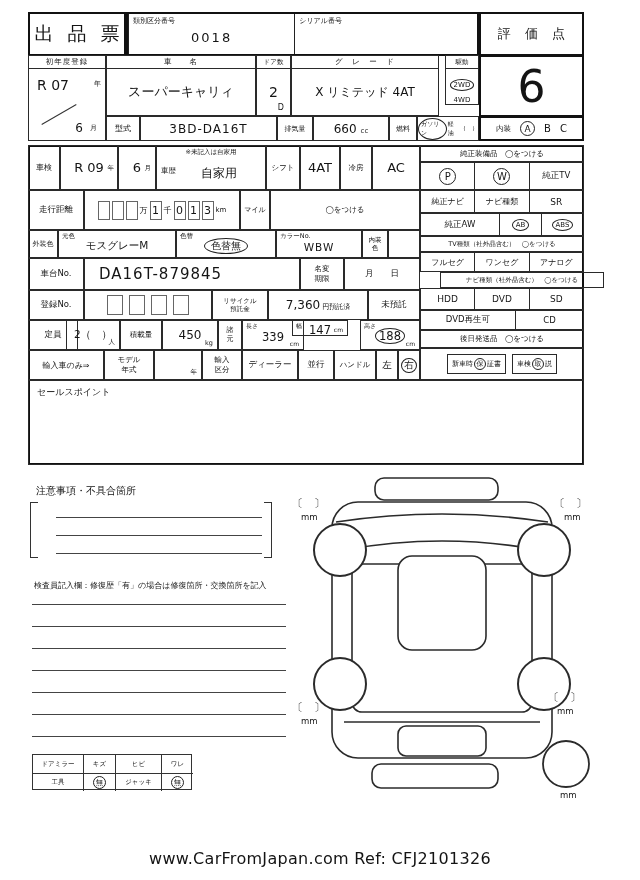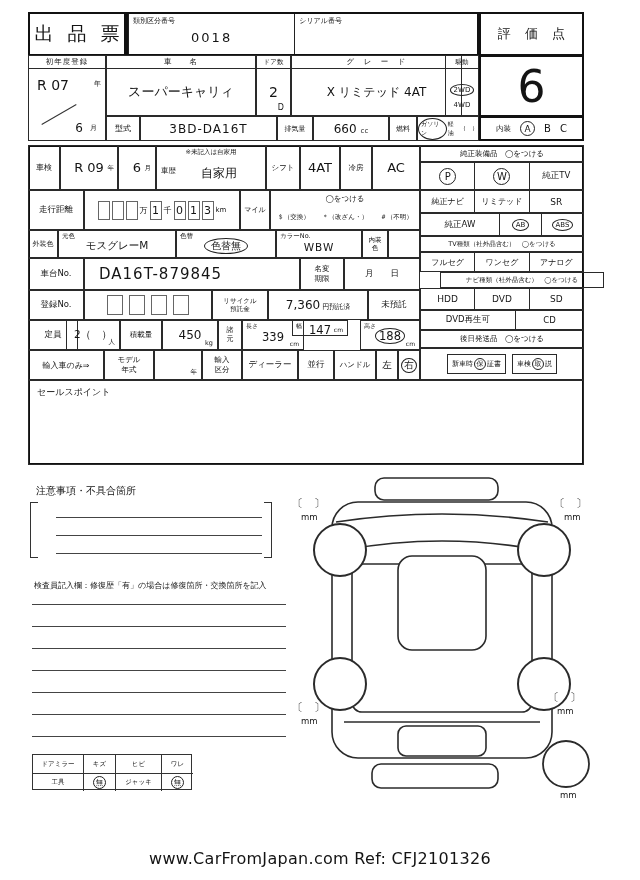--- a/index.html
+++ b/index.html
@@ -58,25 +58,25 @@
 </div>
 <div class="bx" style="left:106px;top:55px;width:150px;height:61px;padding-top:13px">
   <div class="hd">車　　名</div>
   <span style="font-size:13px">スーパーキャリィ</span>
 </div>
 <div class="bx" style="left:256px;top:55px;width:35px;height:61px;padding-top:13px">
   <div class="hd" style="font-size:6.5px;letter-spacing:0">ドア数</div>
   <span style="font-size:14px">2</span>
   <span class="ab" style="right:6px;bottom:3px;font-size:8px">D</span>
 </div>
-<div class="bx" style="left:291px;top:55px;width:171px;height:61px;padding-top:13px">
+<div class="bx" style="left:291px;top:55px;width:148px;height:61px;padding-top:13px">
   <div class="hd">グ　レ　ー　ド</div>
   <span style="font-size:12px">X リミテッド 4AT</span>
 </div>
-<div class="bx col" style="left:445px;top:55px;width:34px;height:61px;padding-top:22px;gap:5px">
+<div class="bx col" style="left:445px;top:55px;width:34px;height:50px;padding-top:22px;gap:5px">
   <div class="hd" style="font-size:6.5px;letter-spacing:0">駆動</div>
   <span class="oval" style="font-size:7px;padding:1px 3px">2WD</span>
   <span style="font-size:7px">4WD</span>
 </div>
 <div class="bx b2" style="left:479px;top:55px;width:105px;height:62px">
   <span style="font-size:44px">6</span>
 </div>
 
 <div class="bx" style="left:106px;top:116px;width:34px;height:25px">
   <span style="font-size:8px">型式</span>
@@ -150,25 +150,20 @@
   <span class="dbox">0</span>
   <span class="dbox">1</span>
   <span class="dbox">3</span>
   <span style="font-size:7px">km</span>
 </div>
 <div class="bx" style="left:240px;top:190px;width:30px;height:40px">
   <span style="font-size:7px">マイル</span>
 </div>
 <div class="bx col" style="left:270px;top:190px;width:150px;height:40px;padding:0">
   <div style="height:15px;width:100%;display:flex;align-items:center;justify-content:center;font-size:7.5px">◯をつける</div>
-  <div style="flex:1;width:100%;display:flex;align-items:center;justify-content:space-around;font-size:6.5px">
-    <span>＄（交換）</span>
-    <span>＊（改ざん・）</span>
-    <span>＃（不明）</span>
-  </div>
 </div>
 
 <div class="bx" style="left:28px;top:230px;width:30px;height:28px">
   <span style="font-size:7px">外装色</span>
 </div>
 <div class="bx" style="left:58px;top:230px;width:118px;height:28px">
   <span class="tl">元色</span>
   <span style="font-size:10.5px;margin-top:4px">モスグレーM</span>
 </div>
 <div class="bx" style="left:176px;top:230px;width:100px;height:28px">
@@ -300,21 +295,21 @@
     </div>
   <div class="cell">
       <span style="font-size:8.5px">純正TV</span>
     </div>
 </div>
 <div class="bx" style="left:420px;top:190px;width:164px;height:23px;padding:0;align-items:stretch">
   <div class="cell">
       <span style="font-size:8px">純正ナビ</span>
     </div>
   <div class="cell">
-      <span style="font-size:8px">リミテッド</span>
+      <span style="font-size:8px">ナビ種類</span>
     </div>
   <div class="cell">
       <span style="font-size:9px">SR</span>
     </div>
 </div>
 <div class="bx" style="left:420px;top:213px;width:164px;height:23px;padding:0;align-items:stretch">
   <div class="cell" style="flex:0 0 78px">
       <span style="font-size:8.5px">純正AW</span>
     </div>
   <div class="cell">

